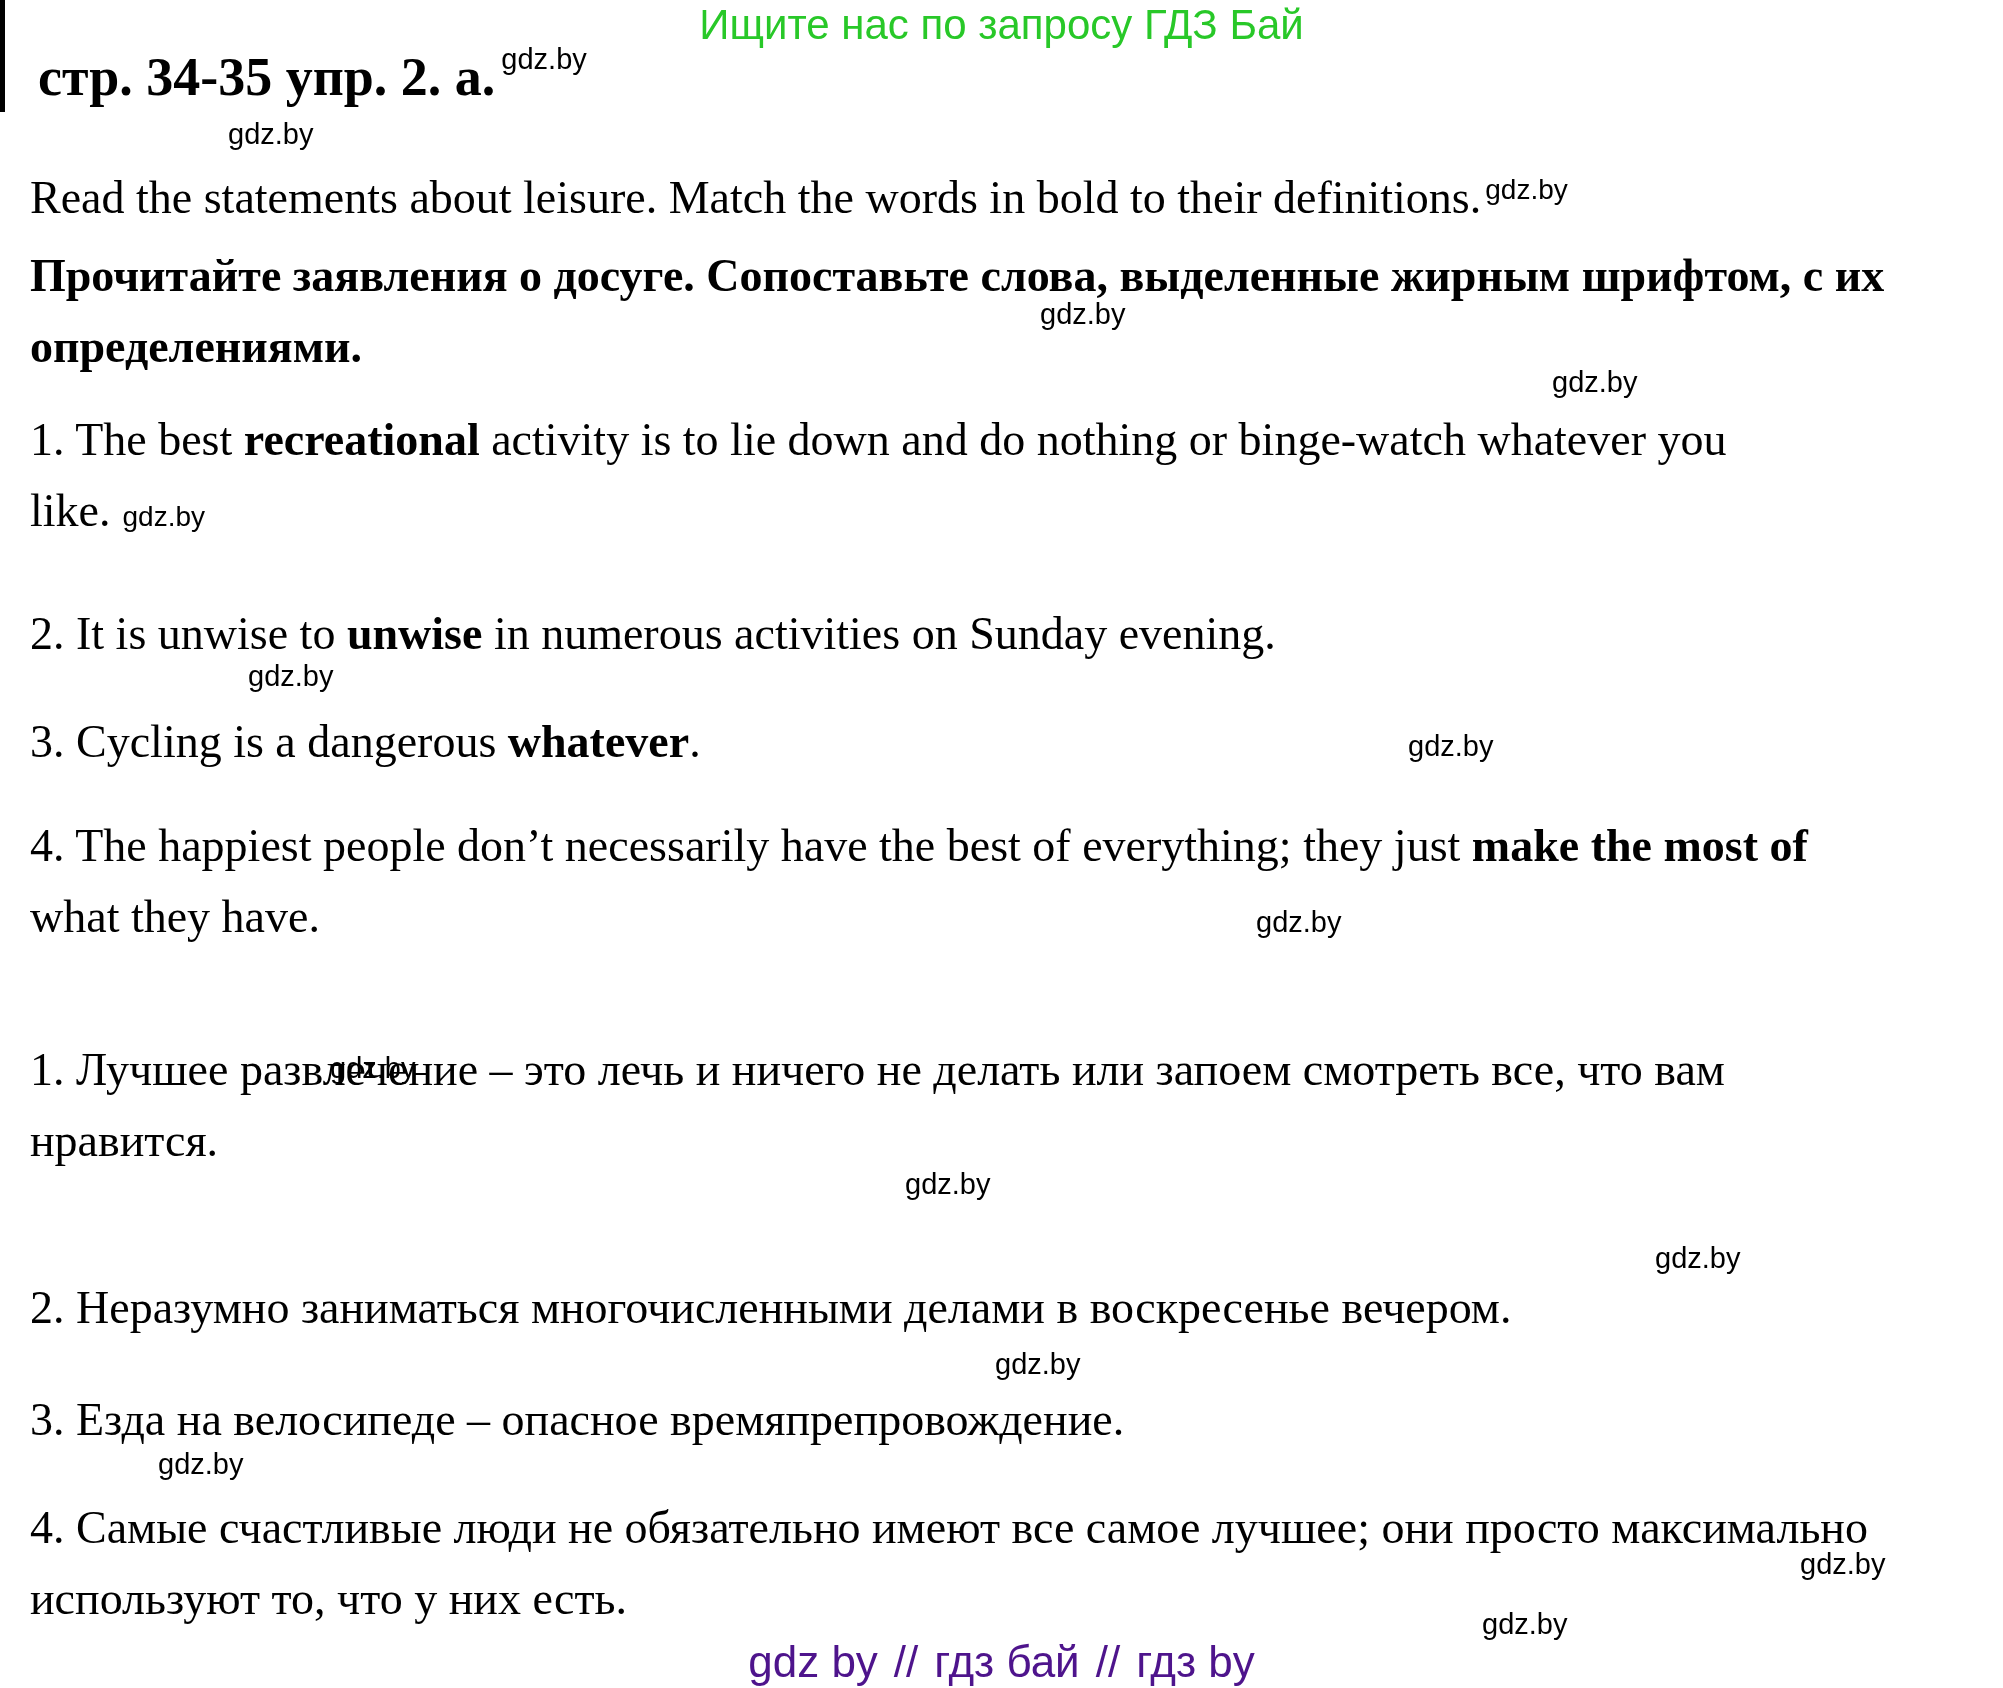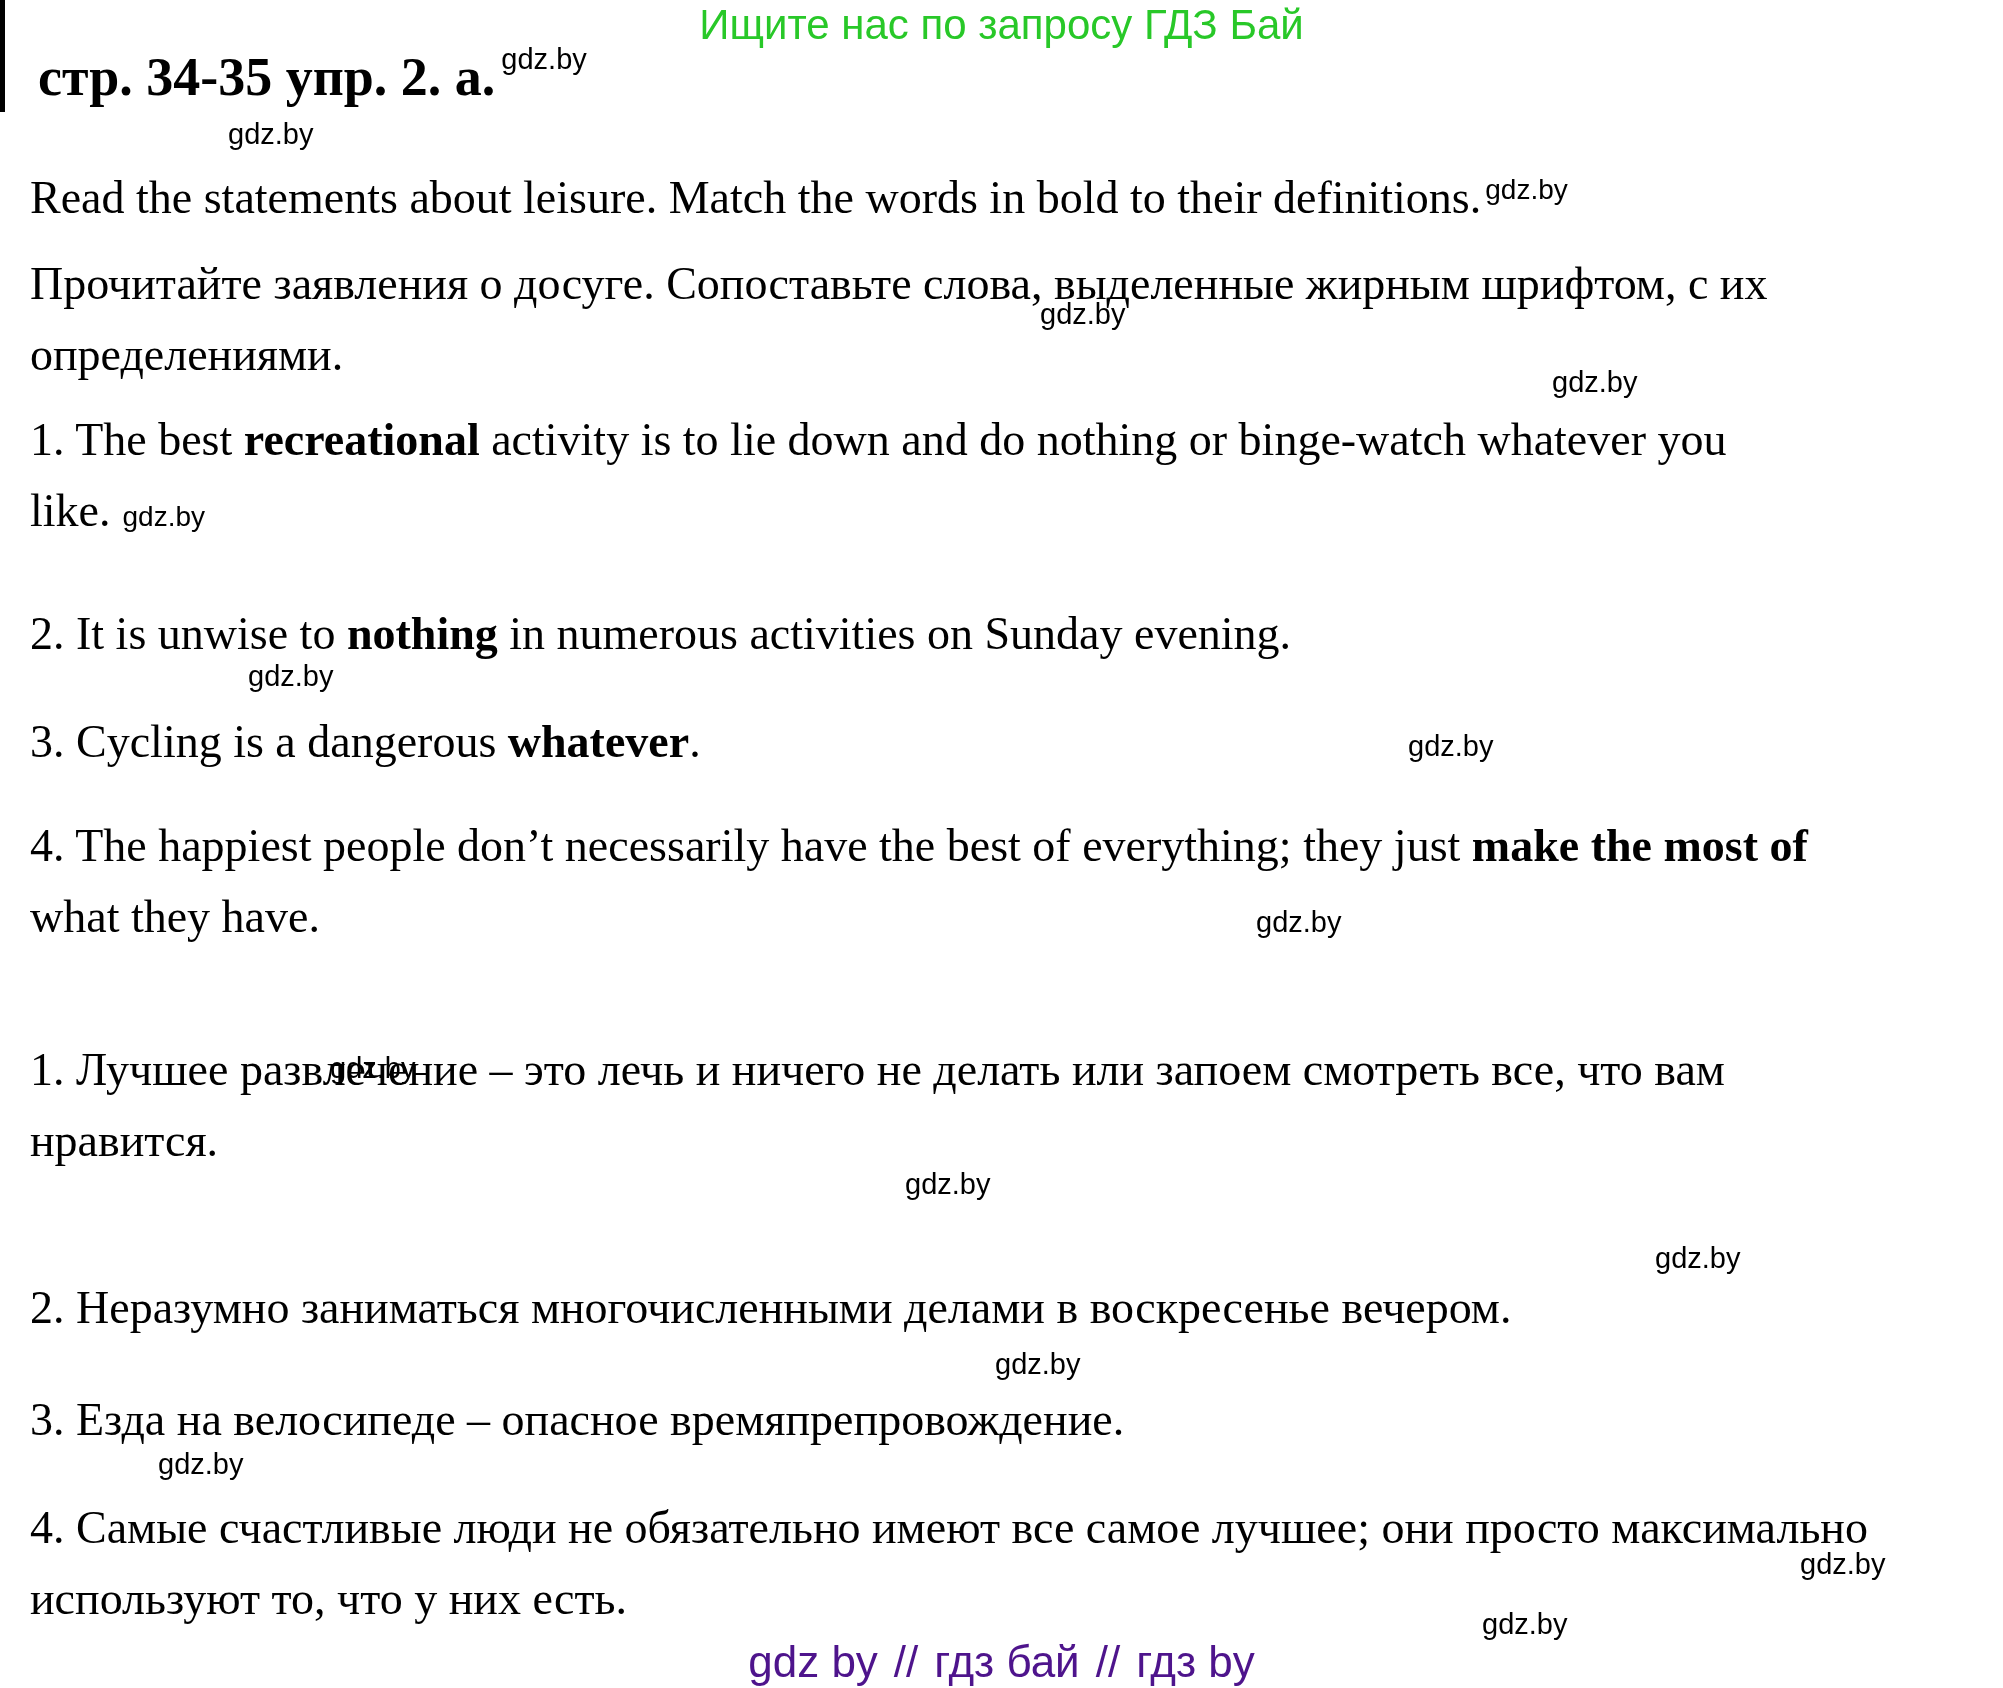--- a/index.html
+++ b/index.html
@@ -46,21 +46,21 @@
   .para .b { font-weight: bold; }
   .sup-small {
     font-family: "Liberation Sans", sans-serif;
     font-size: 28px; position: relative; top: -14px; margin-left: 4px;
   }
   .wm-inline {
     font-family: "Liberation Sans", sans-serif;
     font-size: 28px; margin-left: 12px;
   }
   .intro-en { top: 162px; width: 1975px; }
-  .intro-ru { top: 248px; width: 1900px; }
+  .intro-ru { top: 240px; width: 1900px; font-weight: bold; }
   .st-1 { top: 404px; width: 1800px; }
   .st-2 { top: 598px; width: 1900px; }
   .st-3 { top: 706px; width: 1900px; }
   .st-4 { top: 810px; width: 1790px; }
   .st-5 { top: 990px; width: 1900px; }
   .ru-1 { top: 1034px; width: 1850px; }
   .ru-2 { top: 1272px; width: 1960px; }
   .ru-3 { top: 1384px; width: 1900px; }
   .ru-4 { top: 1492px; width: 1840px; }
   .wm-a { left: 228px;  top: 118px;  }
@@ -107,21 +107,21 @@
 
   <div class="para intro-ru">Прочитайте заявления о досуге. Сопоставьте слова, выделенные жирным шрифтом, с их определениями.</div>
 
   <div class="wm wm-b">gdz.by</div>
   <div class="wm wm-c">gdz.by</div>
 
   <div class="para st-1">
     <span><span>1. The best </span><span class="b">recreational</span><span> activity is to lie down and do nothing or binge-watch whatever you like.</span></span><span class="wm-inline">gdz.by</span>
   </div>
 
-  <div class="para st-2"><span>2. It is unwise to </span><span class="b">nothing</span><span> in numerous activities on Sunday evening.</span></div>
+  <div class="para st-2"><span>2. It is unwise to </span><span class="b">unwise</span><span> in numerous activities on Sunday evening.</span></div>
 
   <div class="wm wm-d">gdz.by</div>
 
   <div class="para st-3"><span>3. Cycling is a dangerous </span><span class="b">whatever</span><span>.</span></div>
 
   <div class="wm wm-e">gdz.by</div>
 
   <div class="para st-4"><span>4. The happiest people don’t necessarily have the best of everything; they just </span><span class="b">make the most of</span><span> what they have.</span></div>
 
   <div class="wm wm-f">gdz.by</div>

